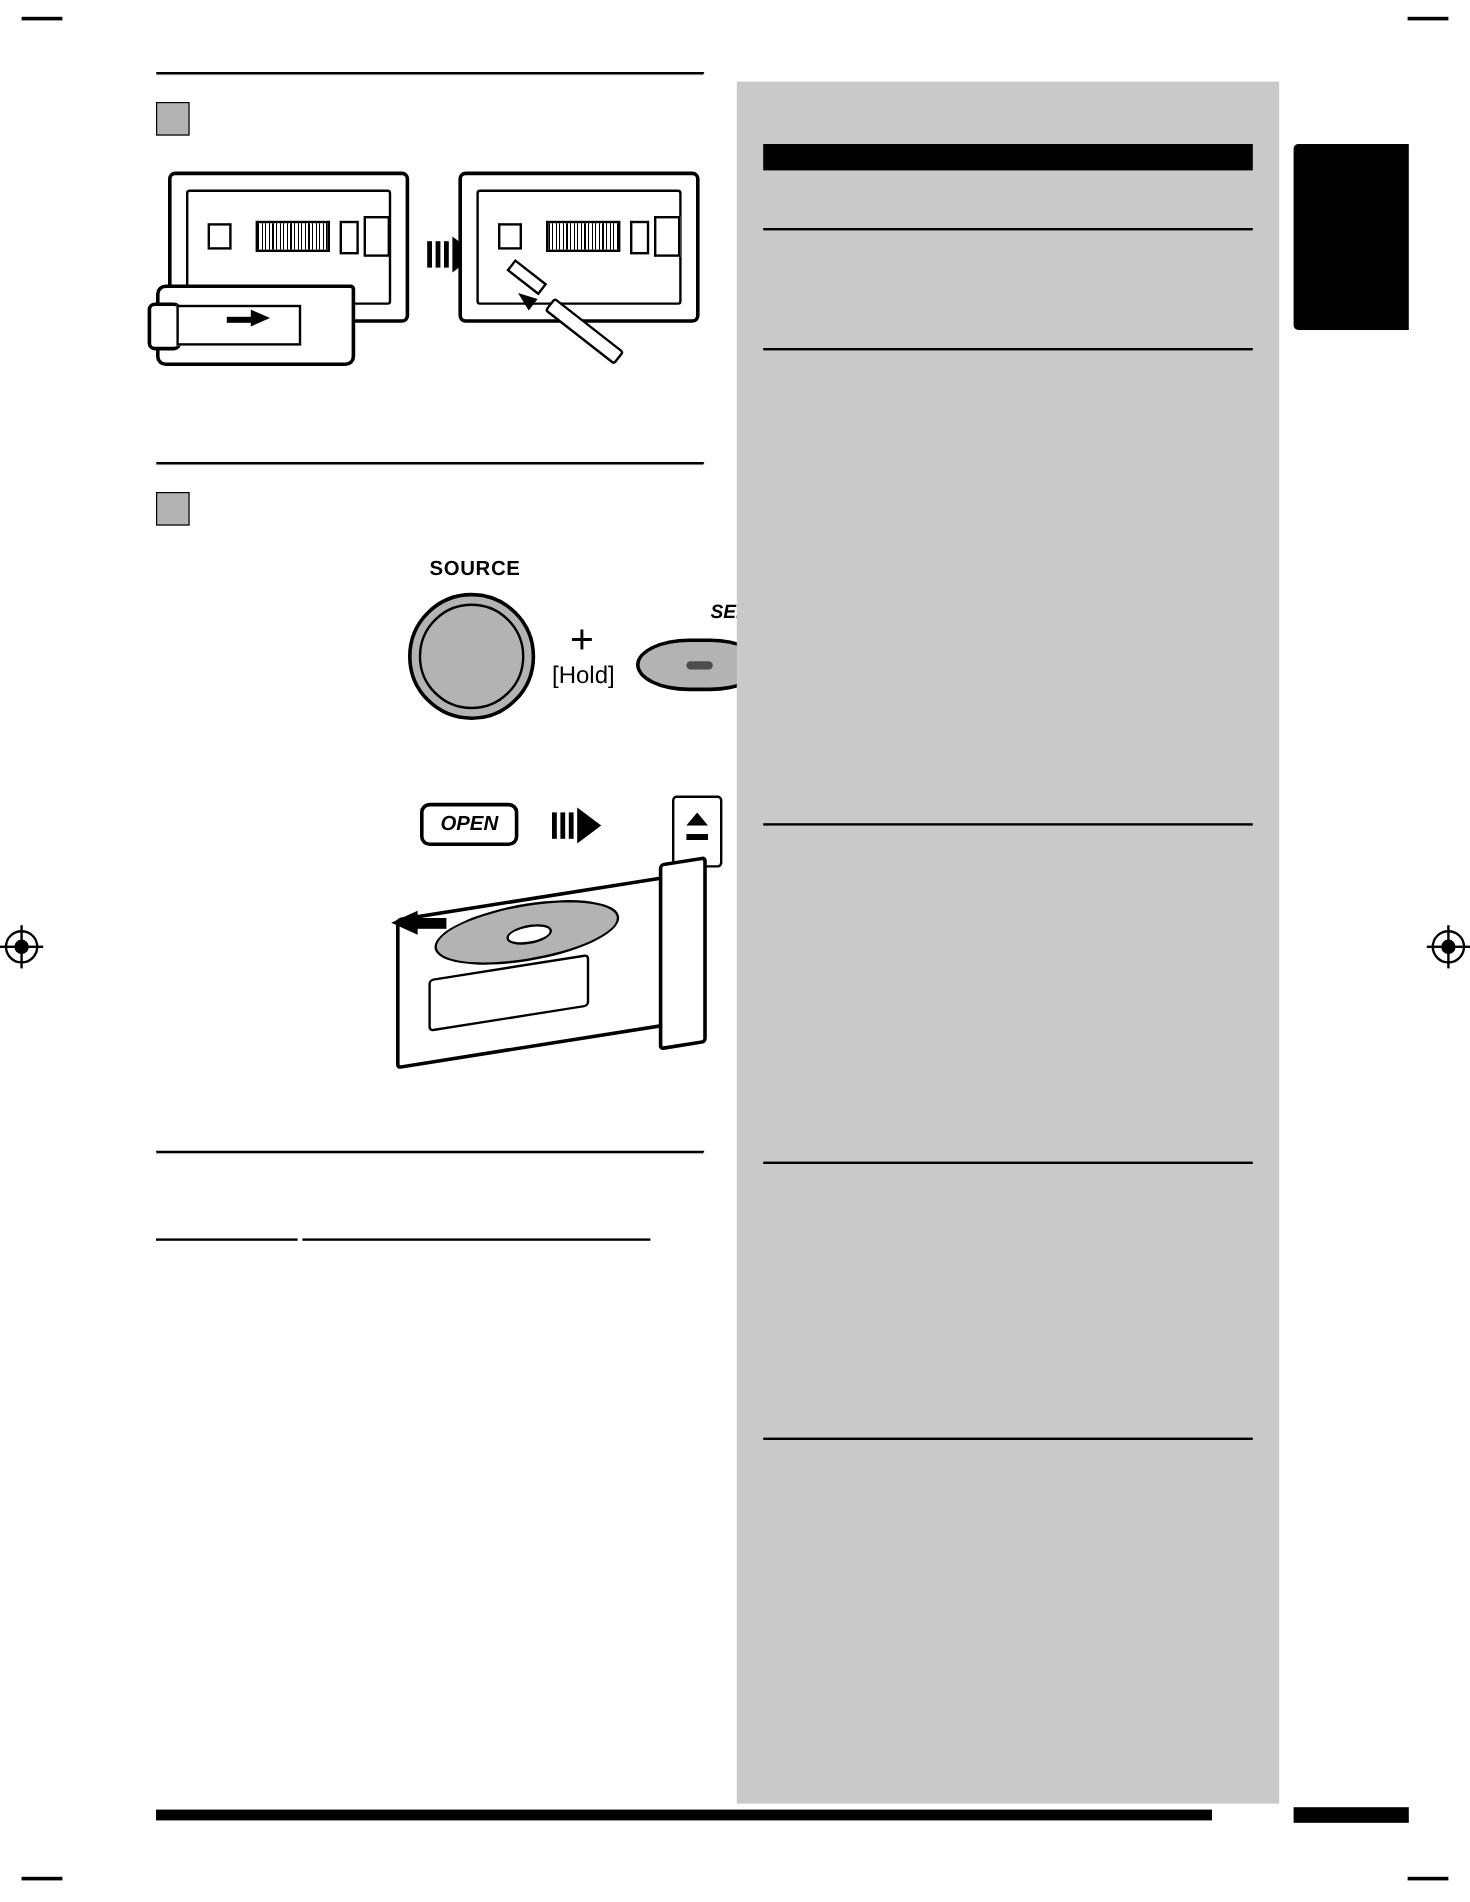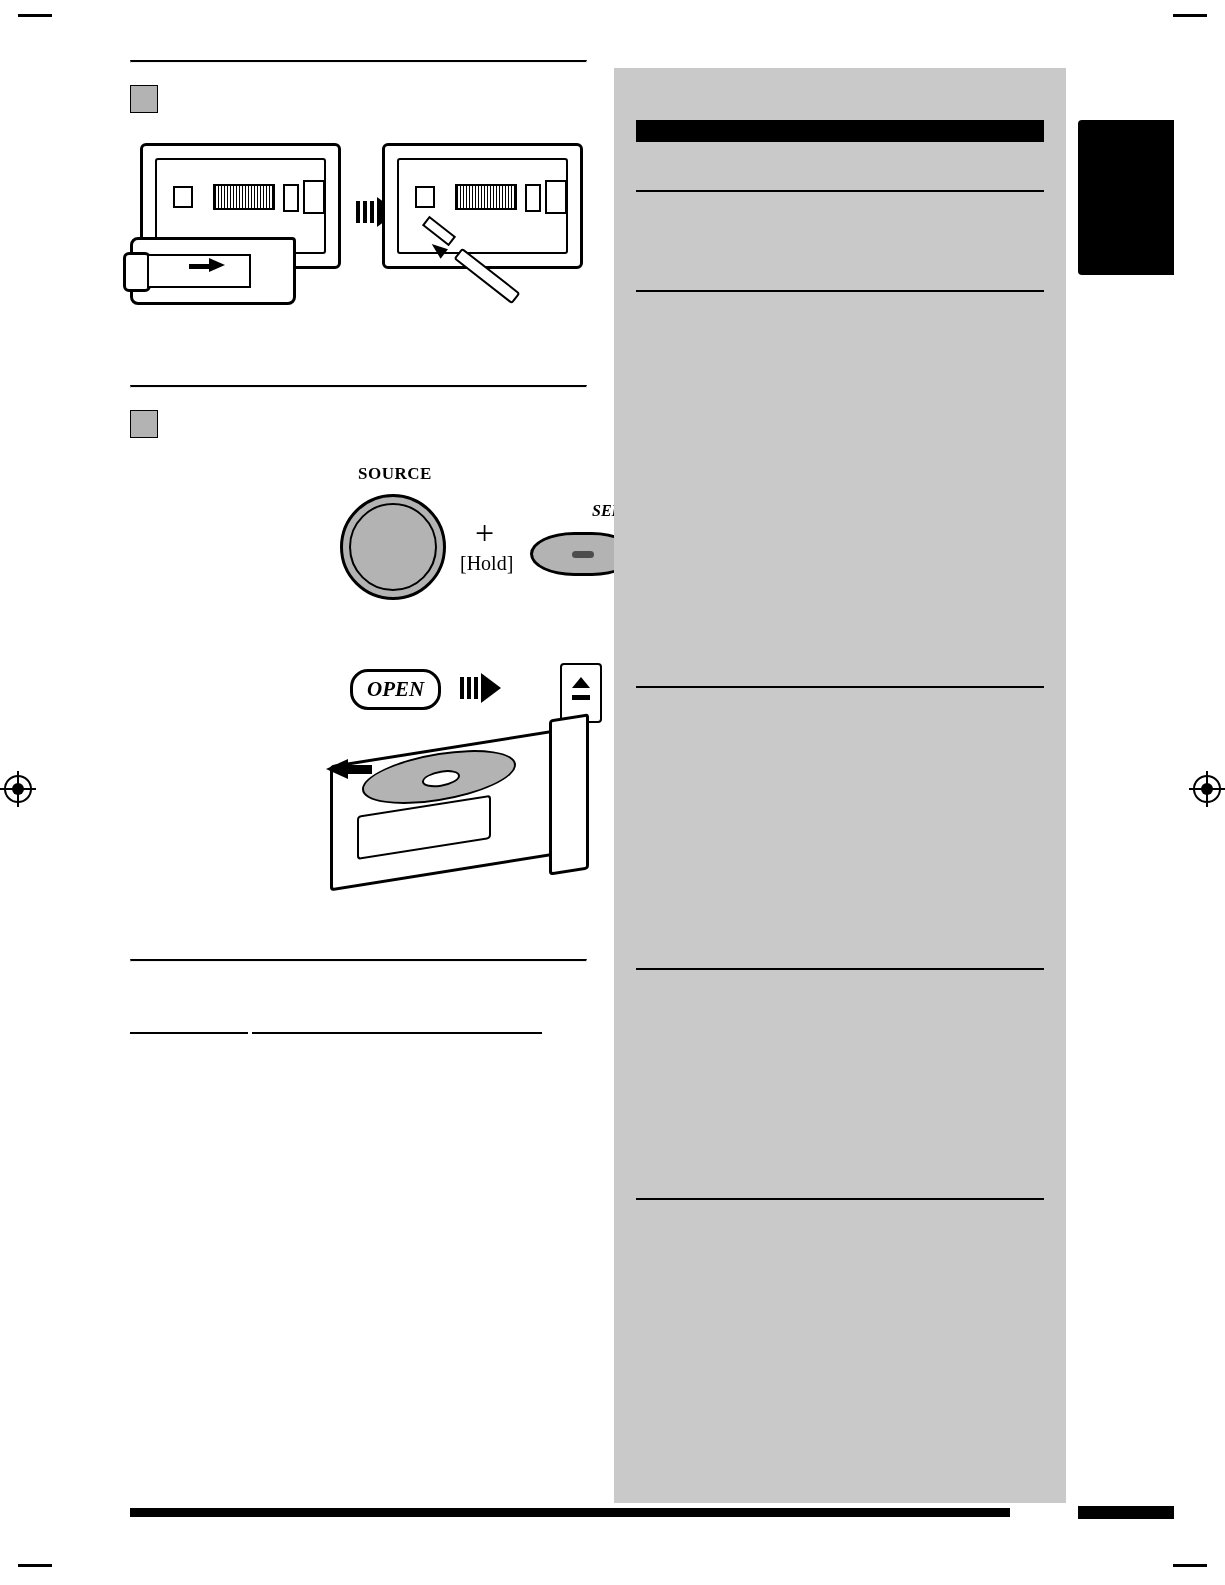--- a/index.html
+++ b/index.html
@@ -50,21 +50,20 @@
   }
   .reg-left  { left: 4px;  top: 775px; }
   .reg-right { right: 4px; top: 775px; }
 
   
   .left-col {
     position: absolute;
     left: 130px;
     top: 60px;
     width: 455px;
-    font-family: Liberation Serif, serif;
   }
   .rule {
     border-top: 2px solid #000;
     width: 100%;
     margin: 0;
   }
 
   .step-badge {
     width: 26px;
     height: 26px;
@@ -239,24 +238,24 @@
   .open-fig {
     margin-top: 14px;
     height: 260px;
     position: relative;
   }
   .open-btn {
     position: absolute;
     left: 220px; top: 6px;
     padding: 5px 14px;
     border: 3px solid #000;
-    border-radius: 18px;
+    border-radius: 8px;
     font-style: italic;
     font-weight: bold;
-    font-size: 21px;
+    font-size: 17px;
   }
   .eject-btn {
     position: absolute;
     left: 430px; top: 0;
     width: 38px; height: 56px;
     border: 2px solid #000;
     border-radius: 4px;
     background: #fff;
   }
   .eject-tri {

